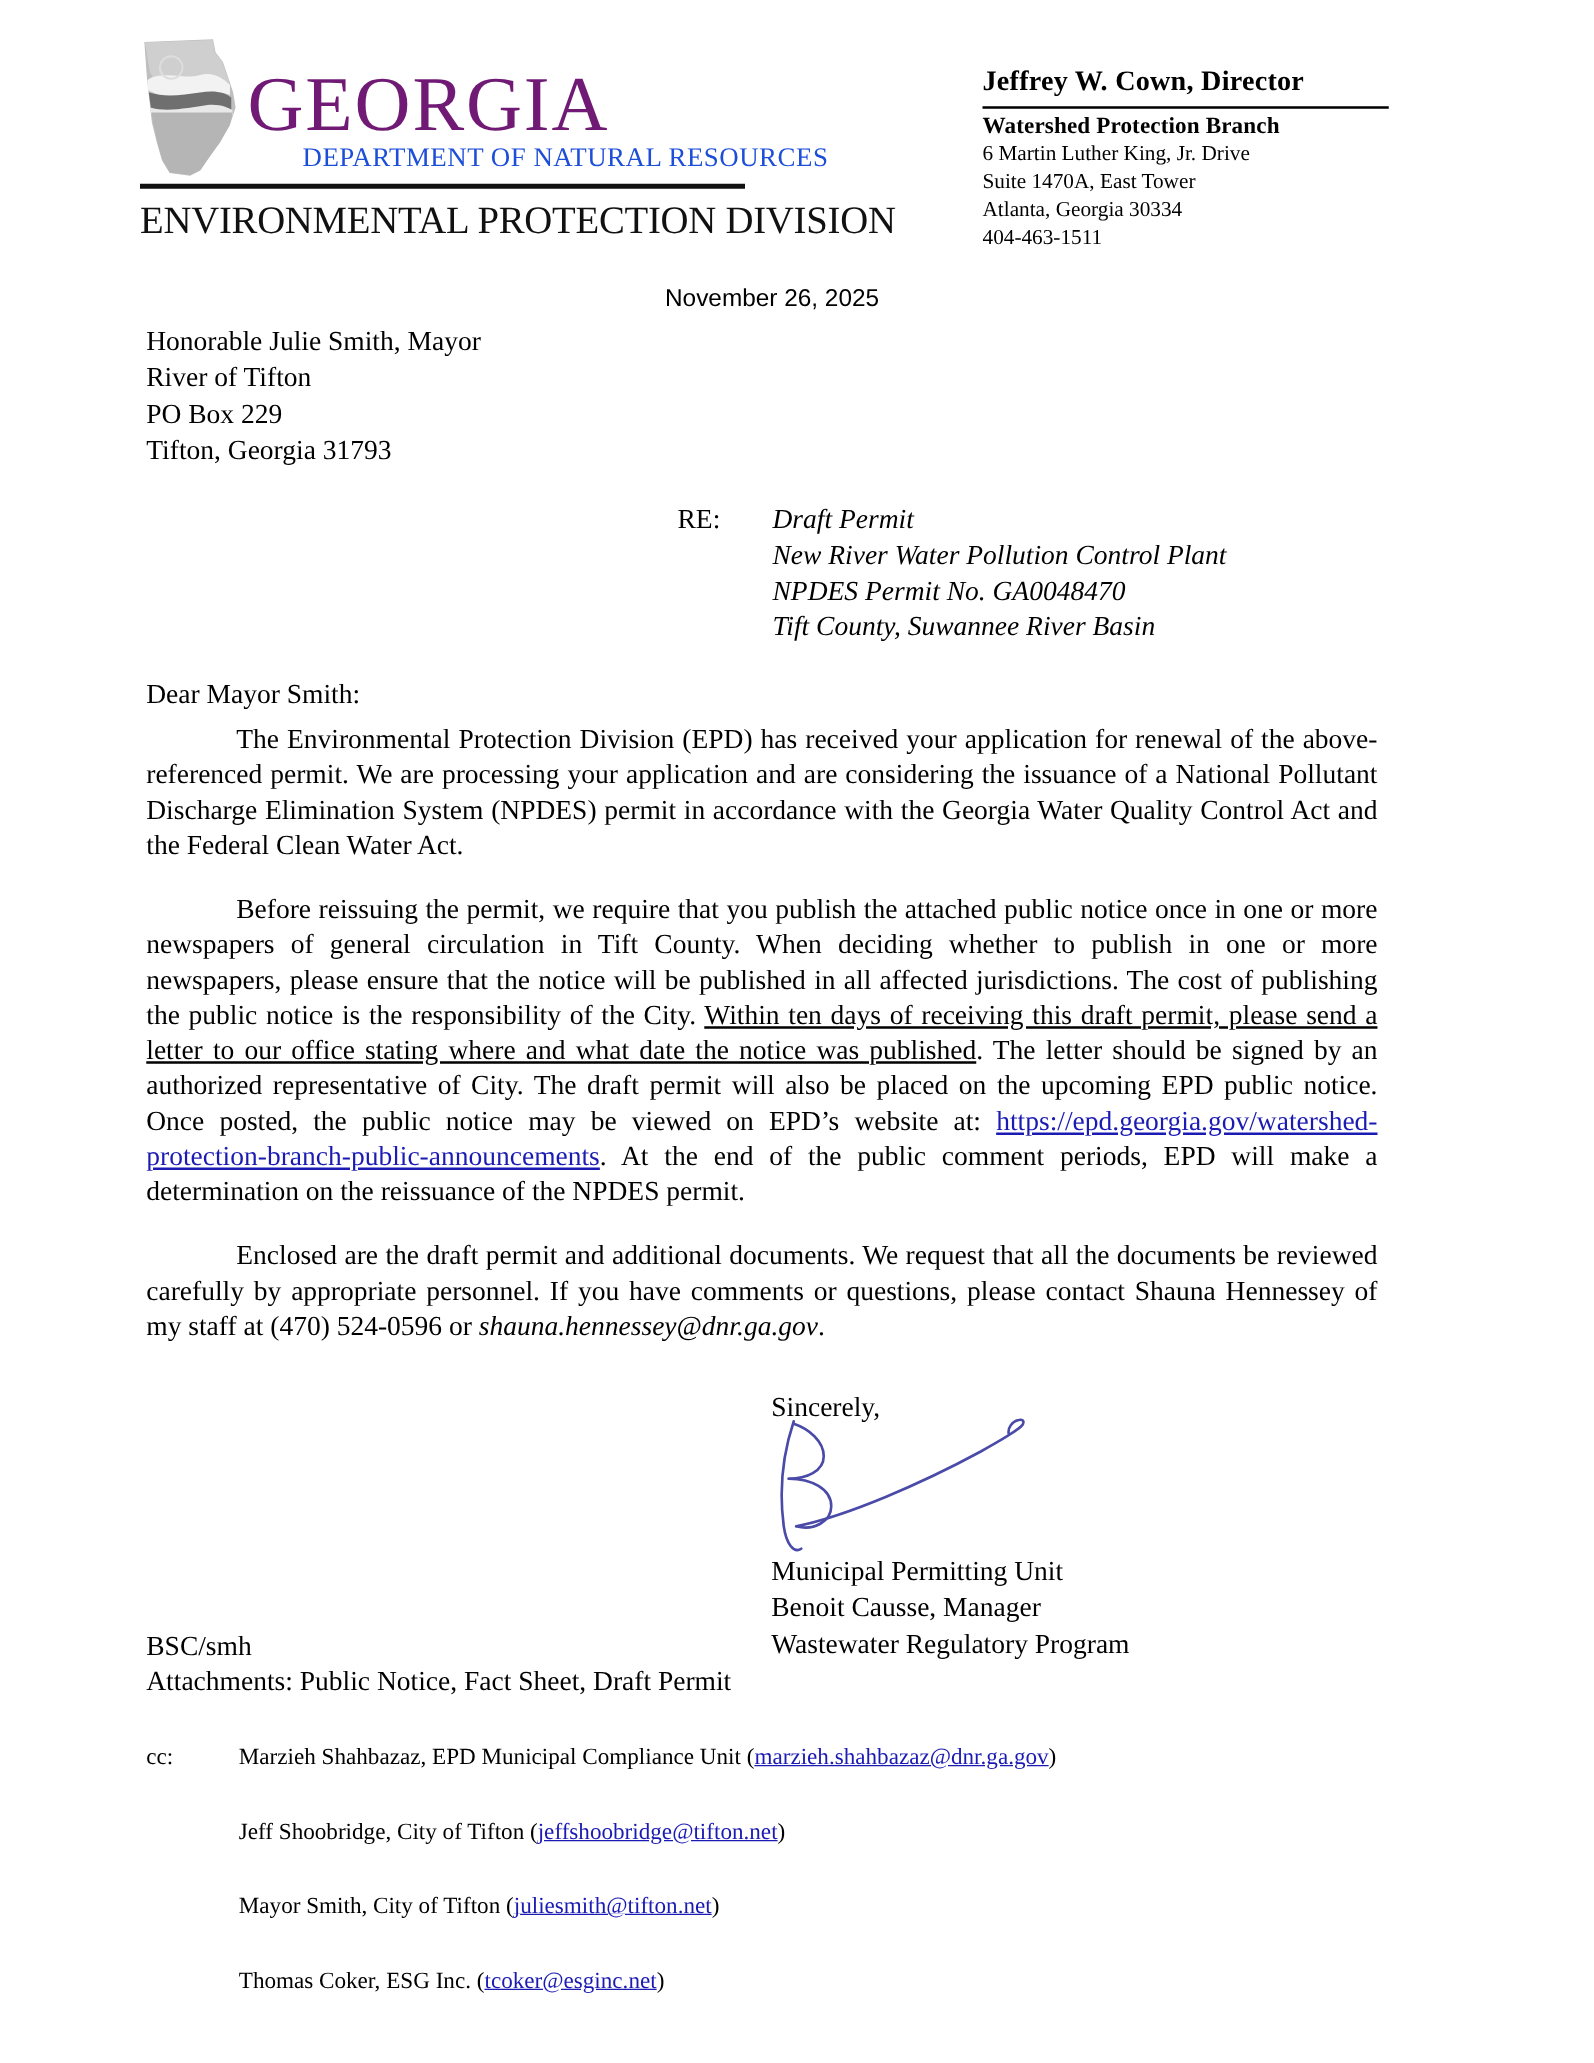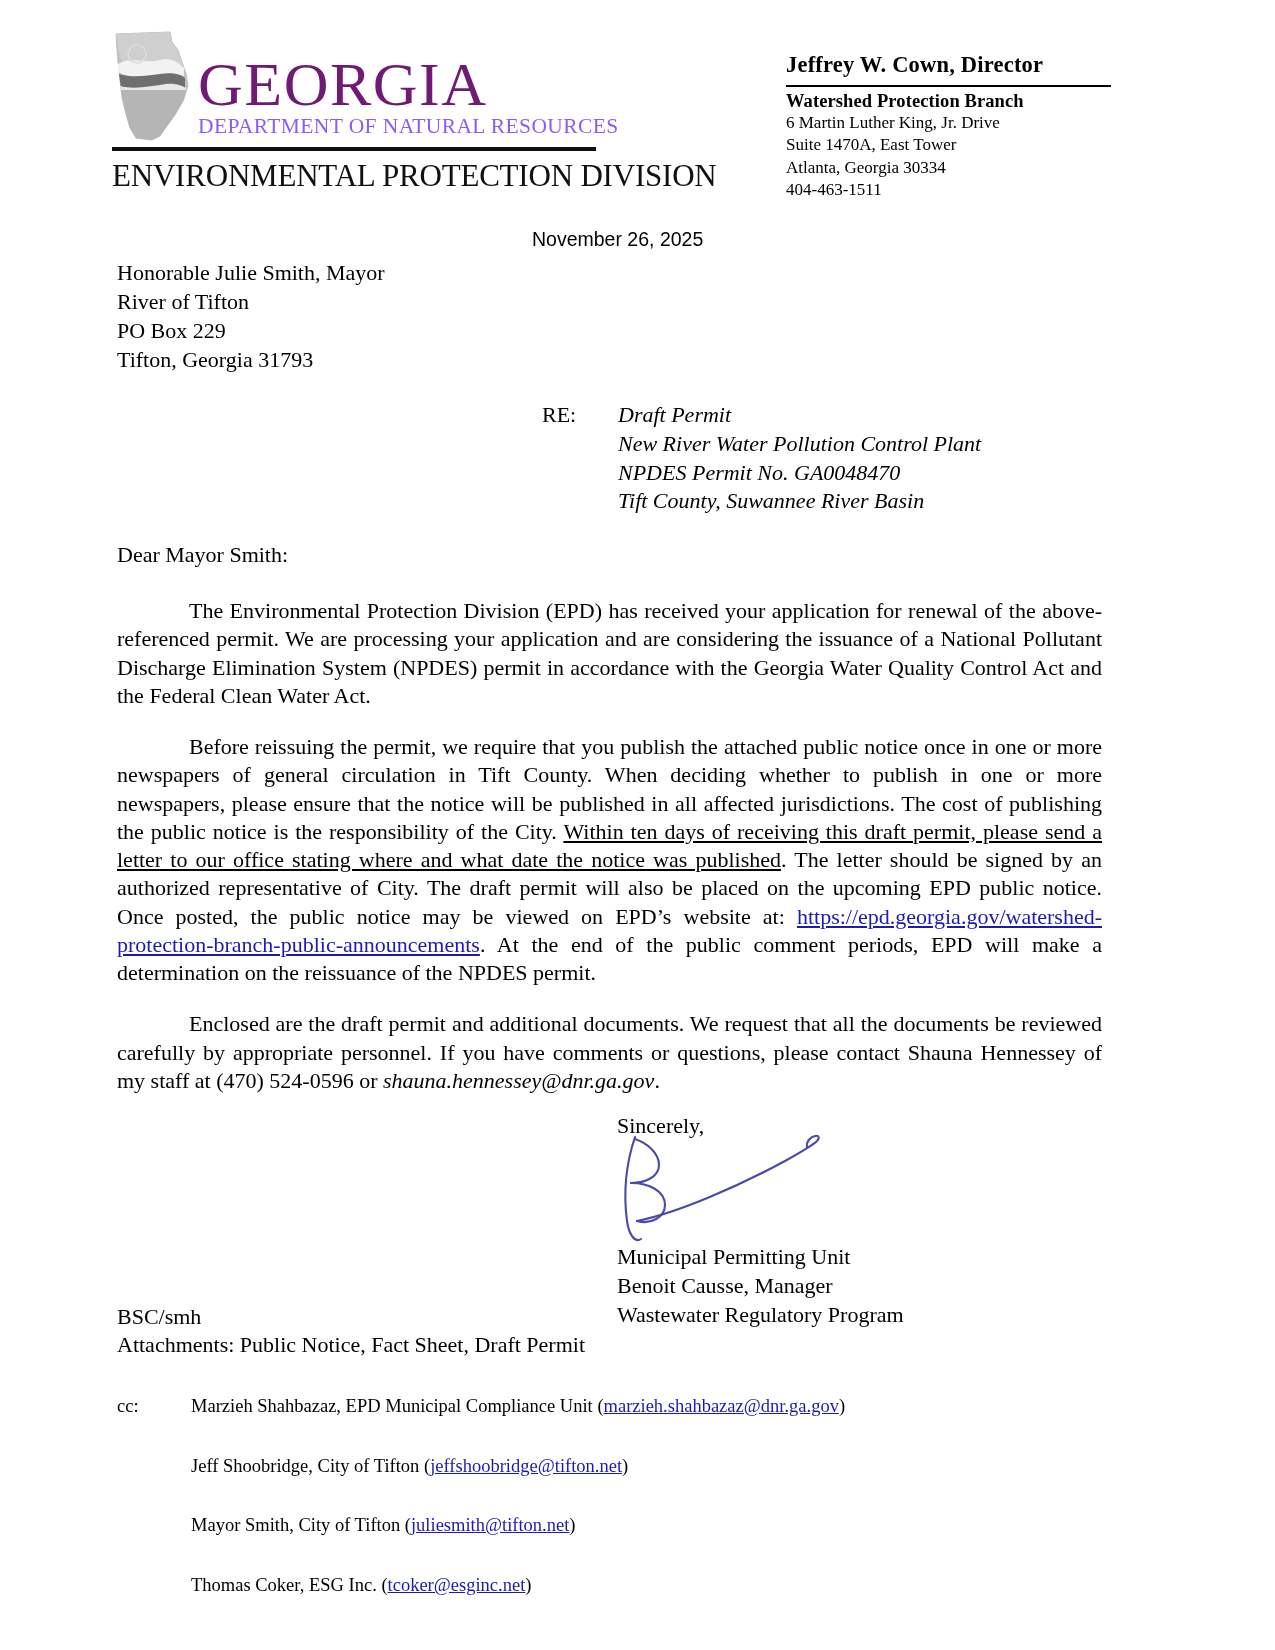--- a/index.html
+++ b/index.html
@@ -48,23 +48,24 @@
     font-size: 62px;
     line-height: 0.92;
     letter-spacing: 1.5px;
     font-weight: normal;
     color: #701a75;
   }
   .dnr-word {
     font-family: "Liberation Serif", "DejaVu Serif", serif;
     font-size: 21.5px;
     letter-spacing: 0.4px;
-    color: #8b5cf6;
+    color: #1d4ed8;
     margin-top: 1px;
     white-space: nowrap;
+    margin-left: 44px;
   }
   .logo-rule {
     margin-top: 4px;
     border-top: 4px solid #111;
     width: 484px;
   }
   .epd-word {
     margin-top: 7px;
     font-family: "Liberation Serif", "DejaVu Serif", serif;
     font-size: 31px;
@@ -138,21 +139,21 @@
   .salutation {
     position: absolute;
     left: 117px;
     top: 542px;
     font-size: 22px;
   }
 
   .body-text {
     position: absolute;
     left: 117px;
-    top: 597px;
+    top: 577px;
     width: 985px;
     font-size: 22px;
     line-height: 1.285;
     text-align: justify;
     text-justify: inter-word;
   }
   .body-text p {
     margin: 0 0 23px 0;
     text-indent: 72px;
   }

